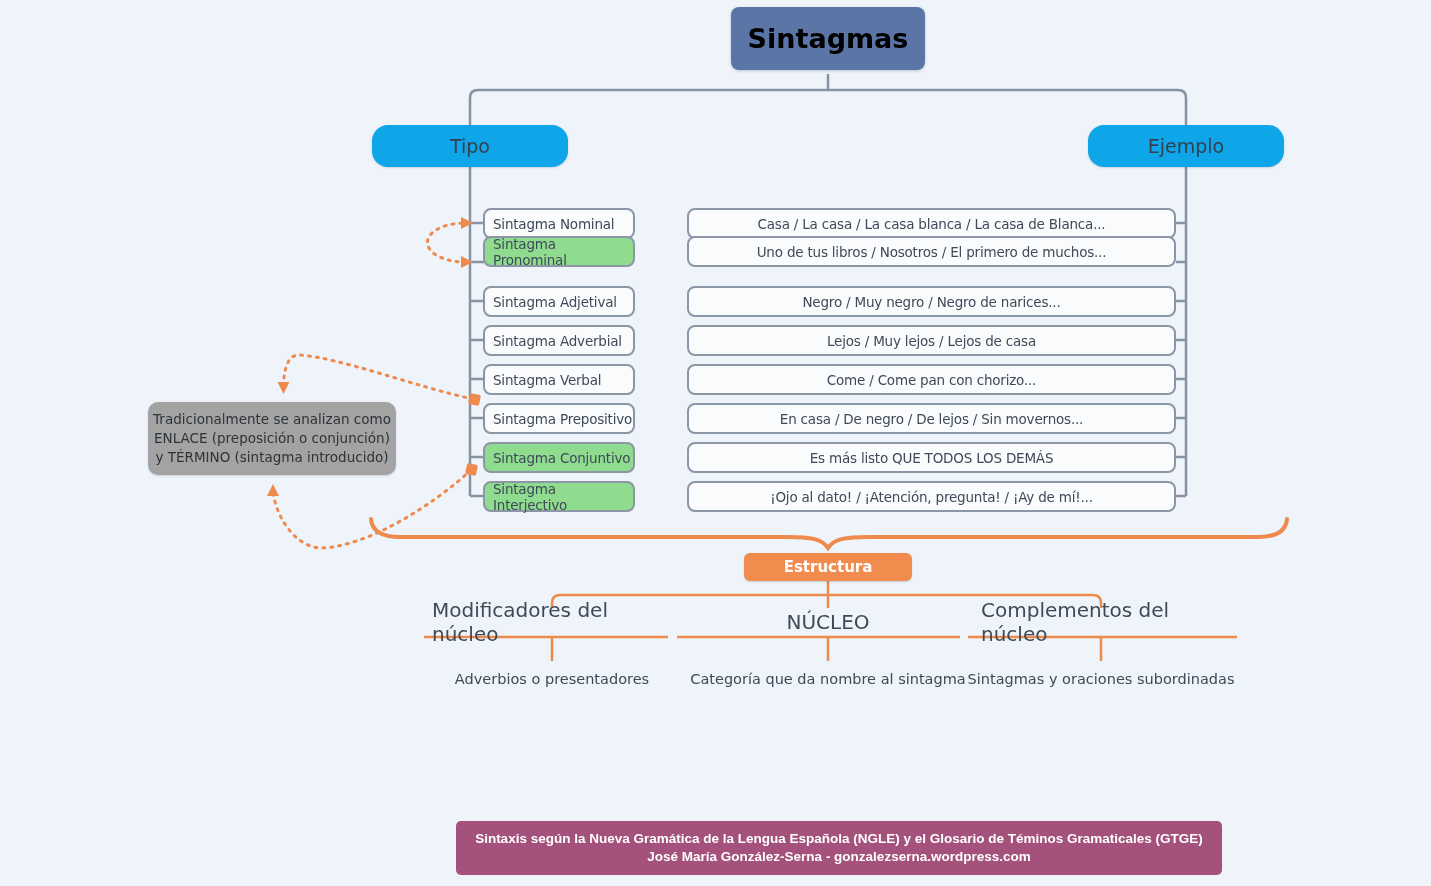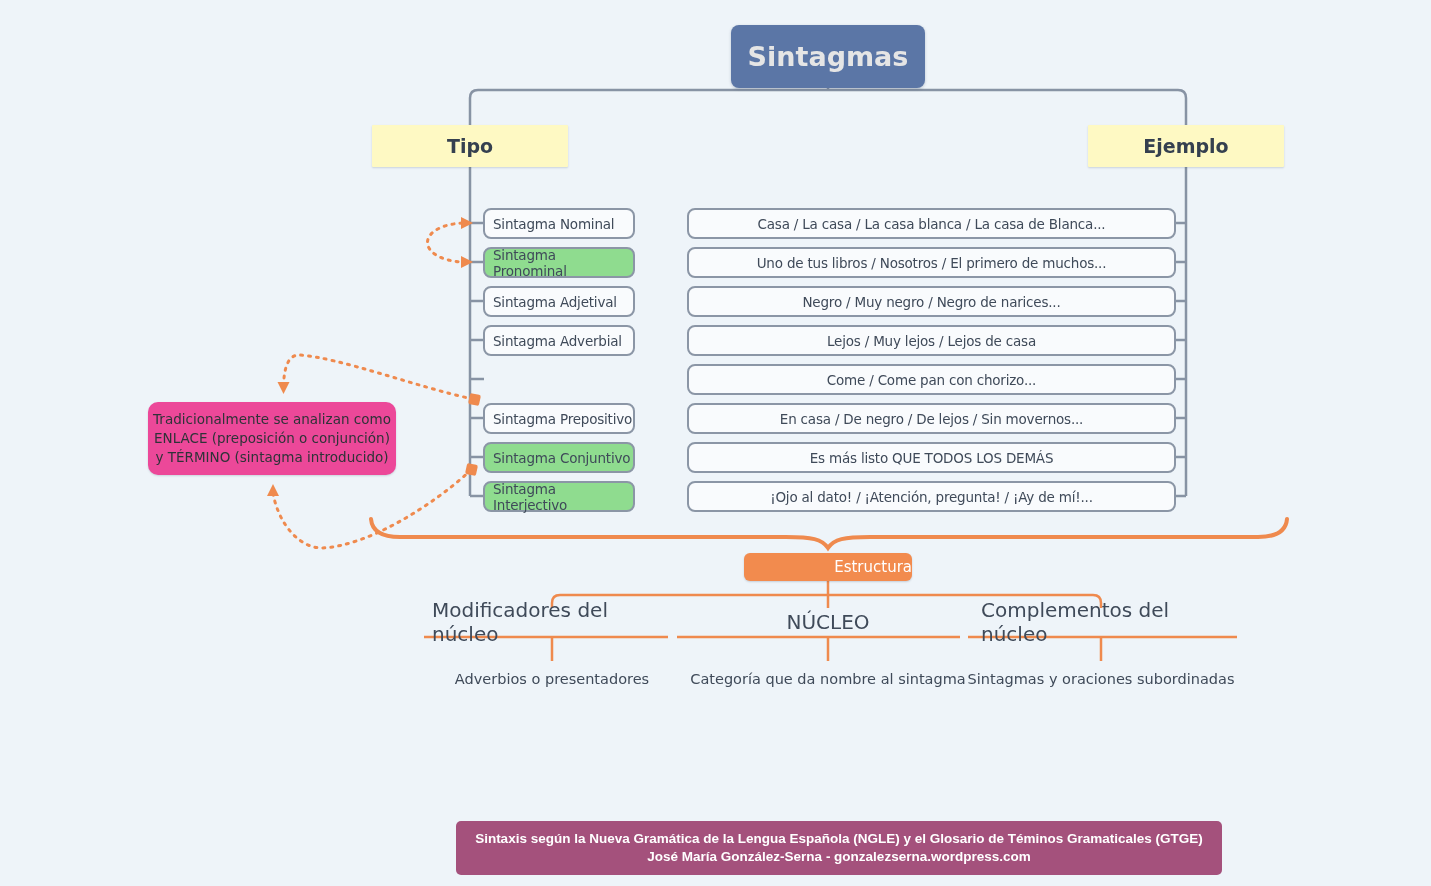--- a/index.html
+++ b/index.html
@@ -1,37 +1,37 @@
 <!DOCTYPE html>
 <html><head>
 <meta charset="utf-8">
 <style>
   html,body{margin:0;padding:0;background:#eef4f9;}
   #stage{position:relative;width:1431px;height:886px;background:#eef4f9;overflow:hidden;
          font-family:"DejaVu Sans",sans-serif;color:#3f4a59;}
   #wires{position:absolute;left:0;top:0;width:1431px;height:886px;}
   .node{position:absolute;box-sizing:border-box;display:flex;align-items:center;justify-content:center;}
-  .root{left:731px;top:25px;width:194px;height:63px;background:#5b76a6;border-radius:8px;
-        color:#e5e5e5;font-size:27px;font-weight:bold;box-shadow:0 1px 3px rgba(40,60,90,.25);}
-  .hdr{width:196px;height:42px;top:125px;background:#fef9c3;border-radius:1px;
-       color:#35404f;font-size:19px;box-shadow:0 1px 2px rgba(40,60,90,.18);font-weight:bold;}
+  .root{left:731px;top:7px;width:194px;height:63px;background:#5b76a6;border-radius:8px;
+        color:#000000;font-size:27px;font-weight:bold;box-shadow:0 1px 3px rgba(40,60,90,.25);}
+  .hdr{width:196px;height:42px;top:125px;background:#0ea5e9;border-radius:16px;
+       color:#35404f;font-size:19px;box-shadow:0 1px 2px rgba(40,60,90,.18);}
   .hdr.tipo{left:372px;}
   .hdr.ejemplo{left:1088px;}
   .row{height:31px;border:2px solid #8b96a6;border-radius:8px;background:#f9fbfd;
        font-size:13.5px;letter-spacing:-0.2px;justify-content:center;}
   .row.green{background:#8fdc8f;}
   .trow{left:483px;width:152px;justify-content:flex-start;padding-left:8px;}
   .erow{left:687px;width:489px;}
-  .r0{top:208px;} .r1{top:247px;} .r2{top:286px;} .r3{top:325px;}
+  .r0{top:208px;} .r1{top:236px;} .r2{top:286px;} .r3{top:325px;}
   .r4{top:364px;} .r5{top:403px;} .r6{top:442px;} .r7{top:481px;}
-  .note{left:148px;top:402px;width:248px;height:73px;background:#ec4899;border-radius:10px;
+  .note{left:148px;top:402px;width:248px;height:73px;background:#a3a3a3;border-radius:10px;
         flex-direction:column;color:#2e3338;font-size:13.5px;line-height:19px;text-align:center;
         box-shadow:0 1px 2px rgba(40,60,90,.18);}
   .estructura{left:744px;top:553px;width:168px;height:28px;background:#f28b4e;border-radius:6px;
-        color:#fff;font-size:15px;font-weight:normal;box-shadow:0 1px 2px rgba(40,60,90,.2);justify-content:flex-end;}
+        color:#fff;font-size:15px;font-weight:bold;box-shadow:0 1px 2px rgba(40,60,90,.2);}
   .blabel{top:612px;height:20px;font-size:20px;}
   .bdesc{top:669px;height:20px;font-size:14.5px;}
   .c1{left:432px;width:240px;} .c2{left:703px;width:250px;} .c3{left:981px;width:240px;}
   .c1d{left:412px;width:280px;} .c2d{left:668px;width:320px;} .c3d{left:951px;width:300px;}
   .footer{left:456px;top:821px;width:766px;height:54px;background:#a4517c;border-radius:5px;
         flex-direction:column;color:#fff;text-align:center;
         font-family:"Liberation Sans",sans-serif;font-size:13.5px;font-weight:bold;line-height:18px;}
 </style>
 </head>
 <body>
@@ -88,20 +88,23 @@
       <span>Sintagma Nominal</span>
     </div>
   <div class="node row trow r1 green">
       <span>Sintagma Pronominal</span>
     </div>
   <div class="node row trow r2">
       <span>Sintagma Adjetival</span>
     </div>
   <div class="node row trow r3">
       <span>Sintagma Adverbial</span>
+    </div>
+  <div class="node row trow r4">
+      <span>Sintagma Verbal</span>
     </div>
   <div class="node row trow r5">
       <span>Sintagma Prepositivo</span>
     </div>
   <div class="node row trow r6 green">
       <span>Sintagma Conjuntivo</span>
     </div>
   <div class="node row trow r7 green">
       <span>Sintagma Interjectivo</span>
     </div>

